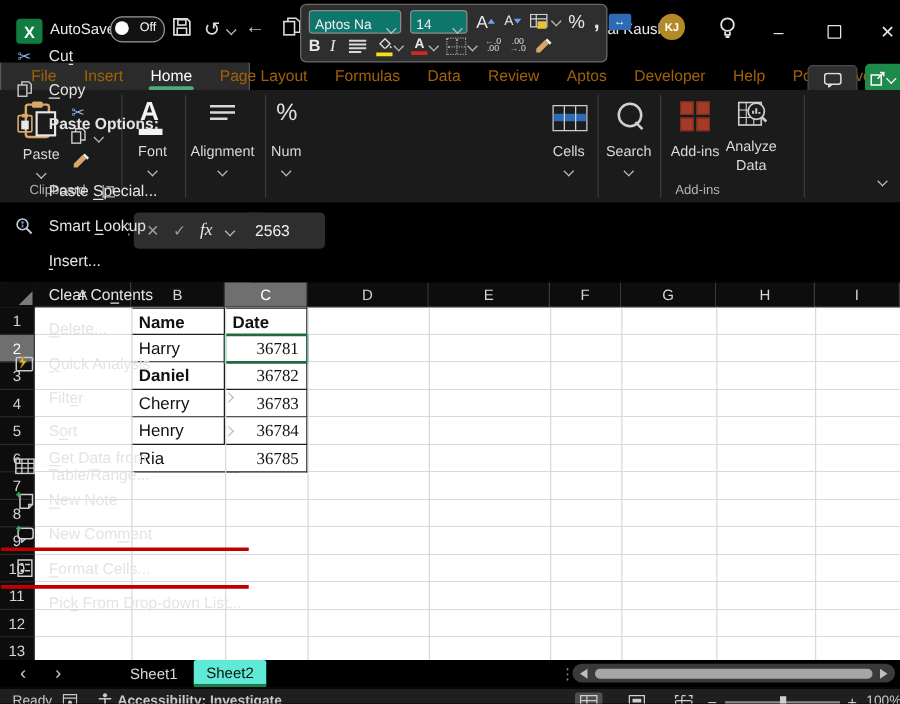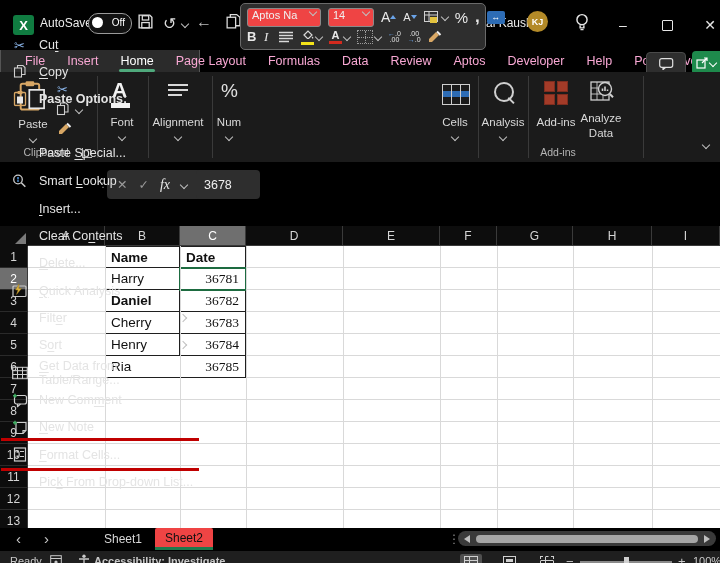--- a/index.html
+++ b/index.html
@@ -20,36 +20,36 @@
   .chv.r{transform:rotate(-45deg);}
   .username{left:480px;top:16px;font-size:12px;color:#ececec;white-space:nowrap;}
   .avatar{left:527px;top:11px;width:21px;height:21px;border-radius:50%;background:#b38a28;color:#fff;
           font-size:9px;font-weight:bold;display:flex;align-items:center;justify-content:center;}
   .winbtn{top:14px;width:30px;height:22px;display:flex;align-items:center;justify-content:center;color:#e6e6e6;font-size:14px;}
   .maxbox{width:9px;height:9px;border:1.2px solid #e6e6e6;border-radius:1px;}
 
   
   #minibar{left:240px;top:3px;width:244px;height:45px;background:#2e2e2e;border:1px solid #6a6a6a;border-radius:5px;z-index:30;}
   .mb-row{position:absolute;left:6px;display:flex;align-items:center;gap:7px;}
-  .mb-box{border:1px solid #8a8a8a;border-radius:3px;background:#ef4444;height:17px;display:flex;align-items:flex-start;
+  .mb-box{border:1px solid #8a8a8a;border-radius:3px;background:#0f766e;height:17px;display:flex;align-items:flex-end;
           padding:0 4px;font-size:11px;color:#f0f0f0;gap:4px;}
   .mb-ic{font-size:12px;color:#e8e8e8;display:flex;align-items:center;gap:2px;}
   .grow-caret{width:0;height:0;border-left:3px solid transparent;border-right:3px solid transparent;border-bottom:4px solid #6aa3e8;display:inline-block;margin-left:-2px;vertical-align:top;}
   .shrink-caret{width:0;height:0;border-left:3px solid transparent;border-right:3px solid transparent;border-top:4px solid #6aa3e8;display:inline-block;margin-left:-2px;vertical-align:top;}
   .colorbar{display:block;width:13px;height:3px;margin-top:0px;}
   .merge-ic{width:18px;height:13px;background:#2d6cb5;border-radius:2px;color:#fff;font-size:9px;display:flex;align-items:center;justify-content:center;}
   .grid-ic{width:14px;height:12px;border:1px dotted #9a9a9a;position:relative;}
   .grid-ic:before{content:"";position:absolute;left:0;right:0;top:50%;border-top:1px dotted #9a9a9a;}
   .grid-ic:after{content:"";position:absolute;top:0;bottom:0;left:50%;border-left:1px dotted #9a9a9a;}
   .dec-ic{font-size:7px;line-height:6px;color:#e0e0e0;text-align:center;}
   .dec-ic b{color:#6aa3e8;}
 
   
   #tabs{left:0;top:50px;width:720px;height:22px;display:flex;align-items:center;padding-left:14px;gap:0;}
-  .rtab{padding:0 11px;font-size:12.5px;color:#f9a8d4;height:22px;display:flex;align-items:center;position:relative;white-space:nowrap;}
+  .rtab{padding:0 11px;font-size:12.5px;color:#a16207;height:22px;display:flex;align-items:center;position:relative;white-space:nowrap;}
   .rtab.active{color:#fff;}
   .rtab.active:after{content:"";position:absolute;left:10px;right:10px;bottom:0px;height:3px;background:#4fa97c;border-radius:2px;}
   .comment-btn{left:646px;top:52px;width:38px;height:22px;background:#2e2e2e;border:1px solid #4a4a4a;border-radius:4px;
                display:flex;align-items:center;justify-content:center;}
   .share-btn{left:692px;top:51px;width:28px;height:24px;background:#1e8a4c;border-radius:4px 0 0 4px;display:flex;align-items:center;justify-content:center;gap:2px;}
 
   
   #ribbon{left:0;top:72px;width:720px;height:90px;background:#1b1b1b;border-bottom:1px solid #060606;}
   .rsep{position:absolute;top:4px;width:1px;height:82px;background:#3a3a3a;}
   .rlabel{position:absolute;font-size:11.5px;color:#d9d9d9;text-align:center;transform:translateX(-50%);white-space:nowrap;}
@@ -89,21 +89,21 @@
          font-size:13.5px;color:#111;display:flex;align-items:center;padding:0 6px;}
   .tcell.hdr{font-weight:bold;border-top:1px solid #1f1f1f;}
   .tcell.num{justify-content:flex-end;font-family:Liberation Serif, serif;}
   .selcell{position:absolute;border:2px solid #1d6b40;box-sizing:border-box;pointer-events:none;}
 
   
   #tabbar{left:0;top:528px;width:720px;height:22px;background:#000;}
   .navarr{position:absolute;top:2px;font-size:15px;color:#c9c9c9;}
   .stab{position:absolute;top:0;height:22px;display:flex;align-items:center;justify-content:center;font-size:12px;}
   .stab.inactive{color:#d9d9d9;}
-  .stab.active{background:#ef4444;color:#111;border-bottom:3px solid #1f7a4d;box-sizing:border-box;border-radius:2px 2px 0 0;}
+  .stab.active{background:#5eead4;color:#111;border-bottom:3px solid #1f7a4d;box-sizing:border-box;border-radius:2px 2px 0 0;}
   .hsb-track{position:absolute;left:458px;top:3px;width:258px;height:15px;background:#3a3a3a;border-radius:8px;}
   .hsb-thumb{position:absolute;left:18px;top:3.5px;width:222px;height:8px;background:#a6a6a6;border-radius:4px;}
   .tri-l{position:absolute;left:6px;top:4px;width:0;height:0;border-top:4px solid transparent;border-bottom:4px solid transparent;border-right:6px solid #bfbfbf;}
   .tri-r{position:absolute;right:6px;top:4px;width:0;height:0;border-top:4px solid transparent;border-bottom:4px solid transparent;border-left:6px solid #bfbfbf;}
 
   
   #statusbar{left:0;top:550px;width:720px;height:26px;background:#1f1f1f;border-top:1px solid #000;font-size:11px;color:#c9c9c9;}
   .viewic{position:absolute;top:3px;width:22px;height:16px;display:flex;align-items:center;justify-content:center;border-radius:2px;}
   .viewic.on{background:#505050;}
   .vi-grid{width:12px;height:10px;border:1px solid #d0d0d0;position:relative;}
@@ -321,21 +321,21 @@
     <span class="cells-ic" style="left:442px;top:12px;">
       <span class="mid"></span>
         <span class="v1" style="left:8px;"></span>
         <span class="v2" style="left:17px;"></span>
     </span>
     <div class="rlabel" style="left:455px;top:44px;">Cells</div>
     <span class="rchev chv" style="left:455px;top:62px;"></span>
     <div class="rsep" style="left:478px;"></div>
 
     <span class="magnifier" style="left:494px;top:10px;"></span>
-    <div class="rlabel" style="left:503px;top:44px;">Analysis</div>
+    <div class="rlabel" style="left:503px;top:44px;">Search</div>
     <span class="rchev chv" style="left:503px;top:62px;"></span>
     <div class="rsep" style="left:528px;"></div>
 
     <span class="addins-ic" style="left:544px;top:9px;">
         <span></span>
         <span></span>
         <span></span>
         <span></span>
       </span>
     <div class="rlabel" style="left:556px;top:44px;">Add-ins</div>
@@ -357,21 +357,21 @@
 
   <div id="fbar" class="abs">
     <span class="dots" style="left:97px;">⋮</span>
     <div class="fbox" style="left:107px;width:82px;gap:11px;padding:0 10px;color:#9a9a9a;">
       <span>✕</span>
       <span>✓</span>
       <span class="fxtxt">fx</span>
       <span class="chv"></span>
     </div>
     <div class="fbox" style="left:196px;width:48px;padding:0 8px;">
-      <span>3678</span>
+      <span>2563</span>
     </div>
   </div>
 
   <div id="sheet" class="abs">
     <div class="corner"></div>
     <div id="colhdrs">
         <div class="colhdr" style="left: 28px; width: 77px;">A</div>
         <div class="colhdr" style="left: 105px; width: 75px;">B</div>
         <div class="colhdr selhdr" style="left: 180px; width: 66px;">C</div>
         <div class="colhdr" style="left: 246px; width: 97px;">D</div>
@@ -564,37 +564,37 @@
             <svg width="16" height="13" viewBox="0 0 16 13">
               <rect x="0.7" y="0.7" width="14.6" height="11.6" fill="none" stroke="#cfcfcf" stroke-width="1.2"></rect>
               <path d="M0.7 4.2h14.6M0.7 8h14.6M5.5 0.7v11.6M10.5 0.7v11.6" stroke="#cfcfcf" stroke-width="1"></path>
             </svg>
           </span>
           <span><span class="u">G</span>et Data from Table/Range...</span>
         </div>
         <div class="m-item">
           <span class="mi">
             <svg width="16" height="15" viewBox="0 0 16 15">
+              <path d="M4 3h10v8l-3 3H4z" fill="none" stroke="#cfcfcf" stroke-width="1.2"></path>
+              <path d="M14 11h-3v3" fill="none" stroke="#cfcfcf" stroke-width="1.2"></path>
+              <path d="M1 3.2h4M3 1.2v4" stroke="#3fae62" stroke-width="1.5"></path>
+            </svg>
+          </span>
+          <span><span class="u">N</span>ew Note</span>
+        </div>
+        <div class="m-item">
+          <span class="mi">
+            <svg width="16" height="15" viewBox="0 0 16 15">
               <rect x="2.5" y="3" width="12" height="8.5" rx="2" fill="none" stroke="#cfcfcf" stroke-width="1.2"></rect>
               <path d="M5.5 11.5v2.6L8.5 11.5" fill="none" stroke="#cfcfcf" stroke-width="1.2"></path>
               <path d="M2.5 3.4 L0.8 1 M0 2.8 h3.4 M1.7 1 v3.5" stroke="#3fae62" stroke-width="0"></path>
               <path d="M1 3.2h4M3 1.2v4" stroke="#3fae62" stroke-width="1.5"></path>
             </svg>
           </span>
           <span>New Com<span class="u">m</span>ent</span>
-        </div>
-        <div class="m-item">
-          <span class="mi">
-            <svg width="16" height="15" viewBox="0 0 16 15">
-              <path d="M4 3h10v8l-3 3H4z" fill="none" stroke="#cfcfcf" stroke-width="1.2"></path>
-              <path d="M14 11h-3v3" fill="none" stroke="#cfcfcf" stroke-width="1.2"></path>
-              <path d="M1 3.2h4M3 1.2v4" stroke="#3fae62" stroke-width="1.5"></path>
-            </svg>
-          </span>
-          <span><span class="u">N</span>ew Note</span>
         </div>
         <div class="m-sep"></div>
         <div class="m-item hl" style="box-shadow: rgb(192, 0, 0) 0px 0px 0px 3px;">
           <span class="mi">
             <svg width="14" height="16" viewBox="0 0 14 16">
               <rect x="1.5" y="1.5" width="11" height="13" fill="none" stroke="#cfcfcf" stroke-width="1.2"></rect>
               <rect x="3.5" y="4" width="2.2" height="2.2" fill="#cfcfcf"></rect>
               <rect x="3.5" y="9" width="2.2" height="2.2" fill="#cfcfcf"></rect>
               <path d="M7 5h4M7 10h4" stroke="#cfcfcf" stroke-width="1.2"></path>
             </svg>

